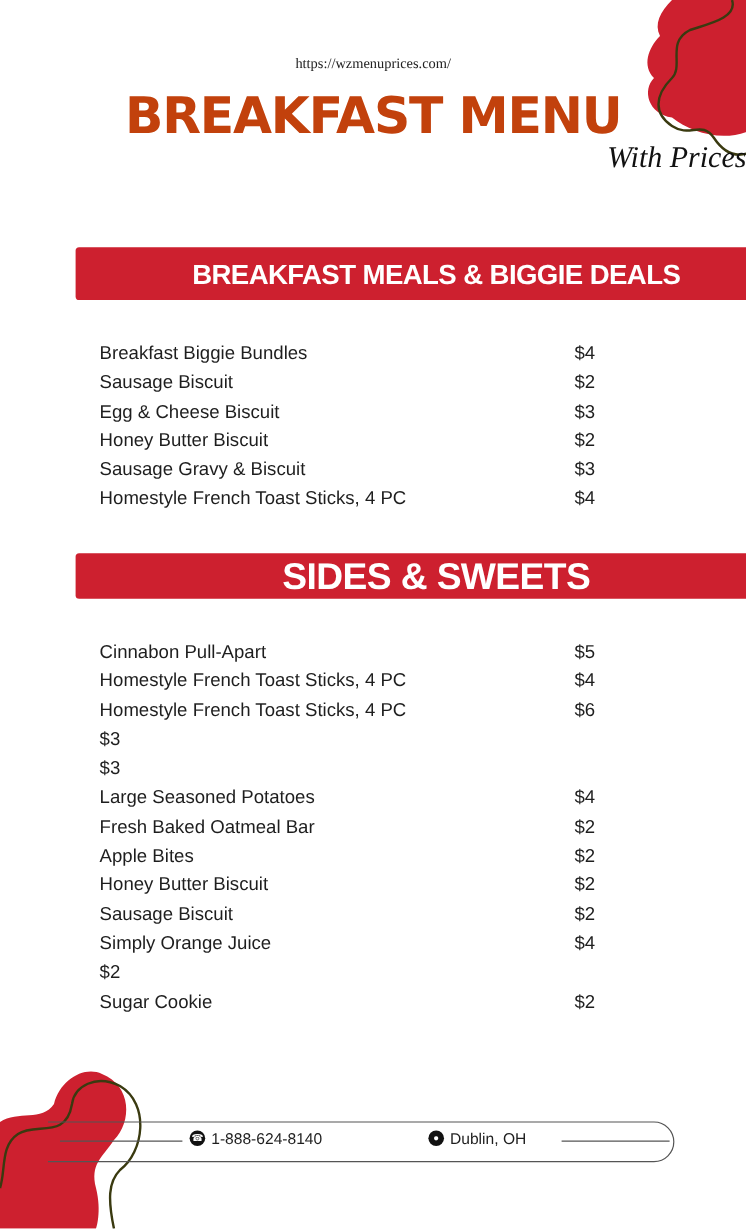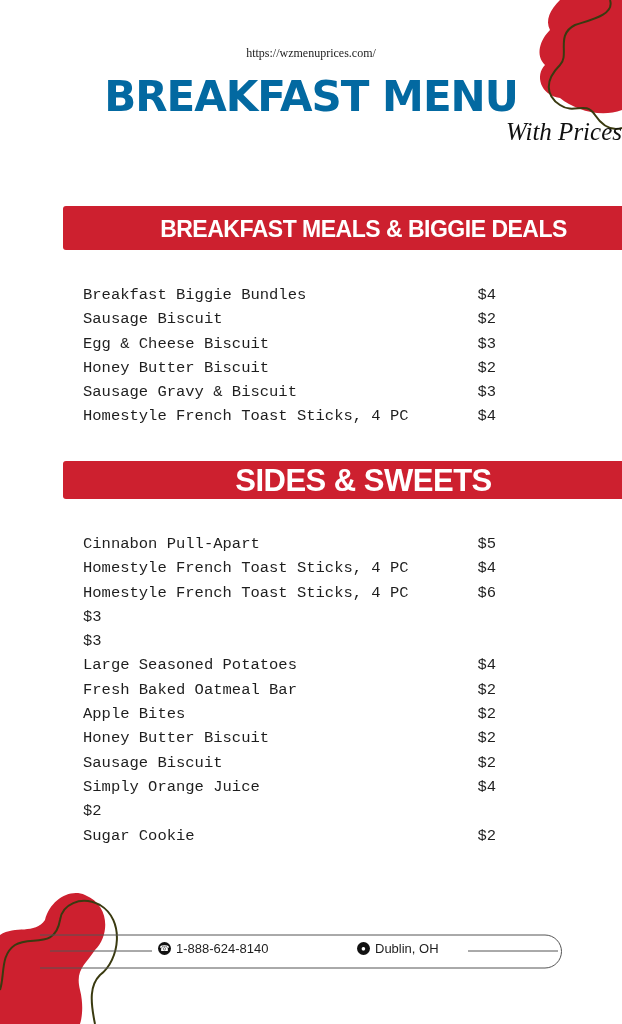--- a/index.html
+++ b/index.html
@@ -2,31 +2,31 @@
 <html><head>
 <meta charset="utf-8">
 <style>
   html, body { margin:0; padding:0; }
   body { width:622px; height:1024px; background:#ffffff; position:relative; overflow:hidden;
          font-family:"Liberation Sans", sans-serif; color:#1a1a1a; }
   .deco { position:absolute; pointer-events:none; }
   .url { position:absolute; top:46px; left:0; width:622px; text-align:center;
          font-family:Liberation Serif, serif; font-size:12px; color:#222; }
   .title { position:absolute; top:72px; left:0; width:622px; text-align:center;
-           font-family:"DejaVu Sans", sans-serif; font-weight:bold; font-size:42px; color:#0369a1;
+           font-family:"DejaVu Sans", sans-serif; font-weight:bold; font-size:42px; color:#c2410c;
            letter-spacing:-1px; line-height:50px; }
   .subtitle { position:absolute; top:118px; left:0; width:622px; text-align:right;
               font-family:"Liberation Serif", serif; font-style:italic; font-size:25px; color:#111; }
   .banner { position:absolute; left:63px; width:601px; background:#cd202f; border-radius:3px;
             color:#fff; text-align:center; font-family:Liberation Sans, sans-serif; font-weight:bold;
             letter-spacing:-0.5px; }
   .banner1 { top:206px; height:44px; line-height:46px; font-size:23px; }
   .banner2 { top:461px; height:38px; line-height:40px; font-size:31px; }
   .list { position:absolute; left:83px; width:413px; }
-  .row { display:flex; justify-content:space-between; height:24.3px; line-height:24.3px; font-size:15.5px; color:#1e1e1e;font-family:Liberation Mono, monospace; }
+  .row { display:flex; justify-content:space-between; height:24.3px; line-height:24.3px; font-size:15.5px; color:#1e1e1e; }
   .list1 { top:283px; }
   .list2 { top:532px; }
   .footer-text { position:absolute; top:941px; font-size:13px; color:#1e1e1e; display:flex; align-items:center; gap:5px; }
   .ico { width:13px; height:13px; border-radius:50%; background:#111; display:inline-flex; align-items:center; justify-content:center; color:#fff; font-size:8px; }
 </style>
 </head>
 <body>
 
 <svg class="deco" style="left:520px;top:0;" width="102" height="140" viewBox="0 0 102 140">
   <path d="M40 0 C30 10,25 20,30 30 C20 40,15 55,25 65 C15 75,20 95,40 98 C55 110,80 118,102 110 L102 0 Z" fill="#cd202f"></path>

